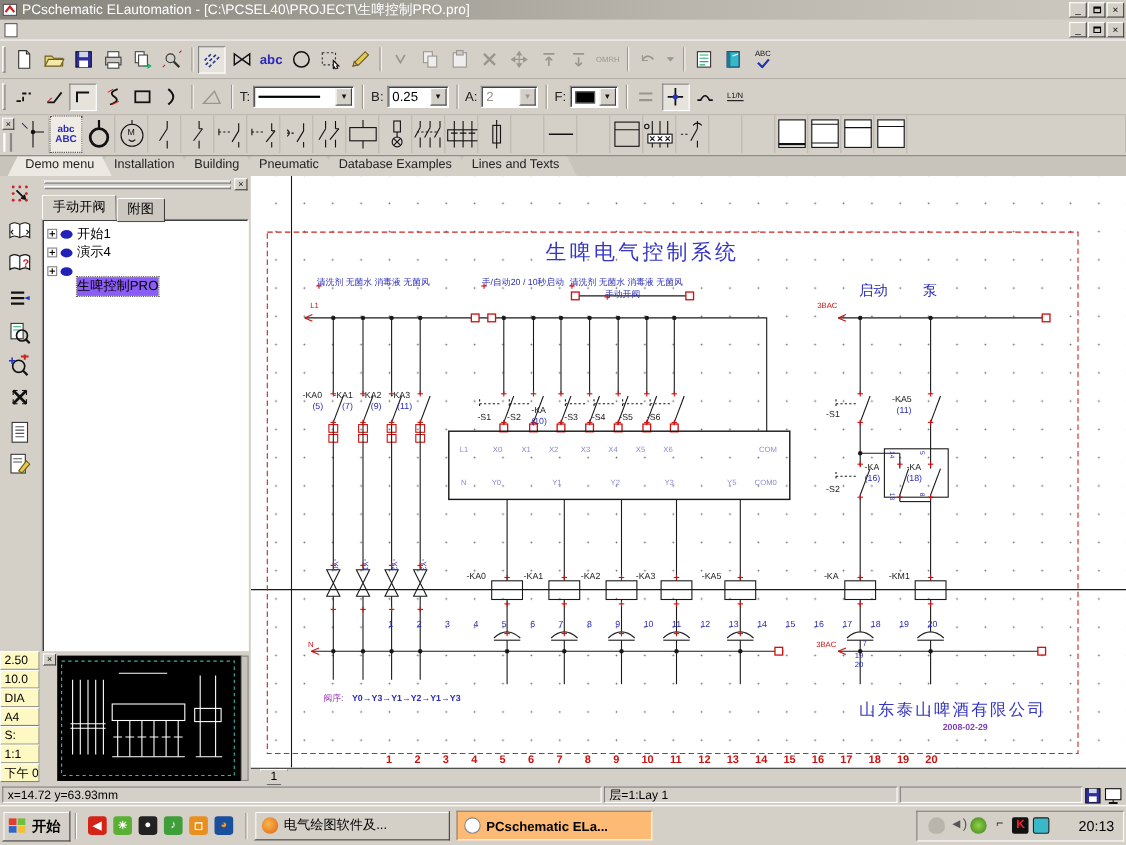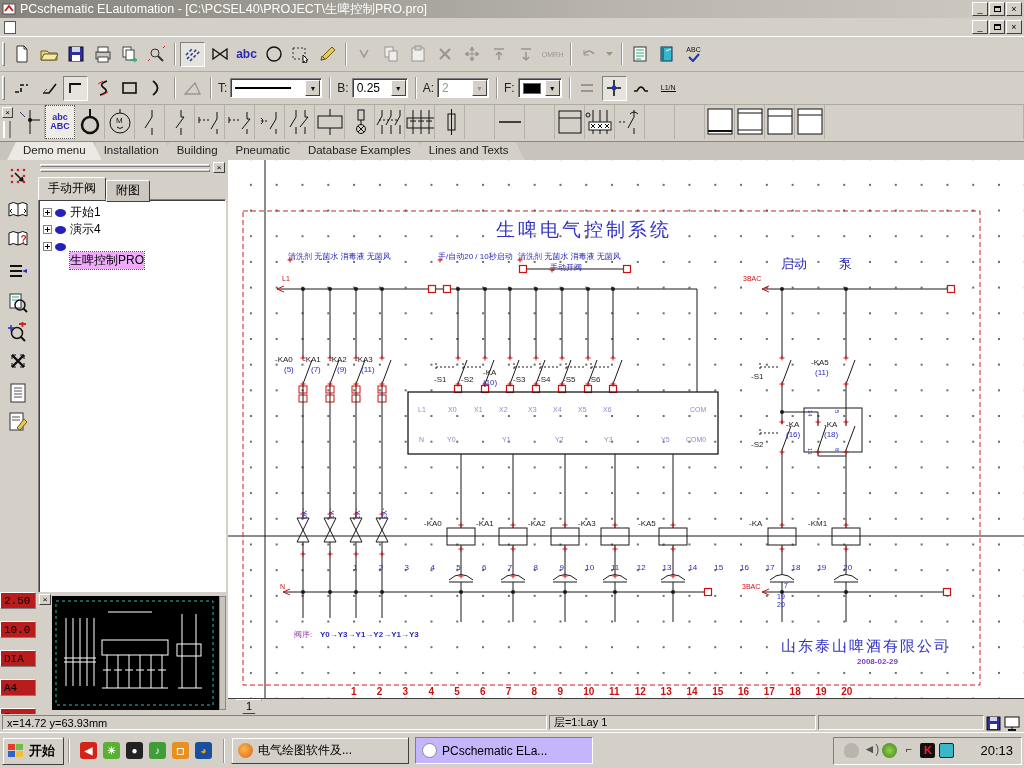--- a/index.html
+++ b/index.html
@@ -54,39 +54,39 @@
   #tabsrow{position:absolute;left:0;top:141px;width:1024px;height:19px;background:#c8c4bc;
     display:flex;align-items:stretch;border-top:1px solid #888;padding-left:14px;}
   .ftab{position:relative;padding:2px 16px 0 16px;font-size:11.5px;color:#222;
     clip-path:polygon(9px 0,calc(100% - 9px) 0,100% 100%,0 100%);background:#d4d0c8;margin:0 -7px;}
   .ftab.active{background:#ece9e2;font-weight:normal;z-index:2;}
   
   #workspace{position:absolute;left:0;top:160px;width:1024px;height:554px;background:#d4d0c8;}
   #vtools{position:absolute;left:0;top:0;width:36px;height:432px;}
   .vbtn{width:28px;height:26px;margin:3px 4px;display:flex;align-items:center;justify-content:center;}
   #leftvals{position:absolute;left:0;top:432px;width:36px;height:122px;}
-  .vcell{height:17px;background:#b91c1c;border:1px solid;border-color:#fff #808080 #808080 #fff;
-    font-size:11px;display:flex;align-items:center;padding-left:3px;color:#000;margin-bottom:12px;white-space:nowrap;overflow:hidden;font-family:Liberation Mono, monospace;}
+  .vcell{height:17px;background:#fef9c3;border:1px solid;border-color:#fff #808080 #808080 #fff;
+    font-size:11px;display:flex;align-items:center;padding-left:3px;color:#000;margin-bottom:0px;white-space:nowrap;overflow:hidden;}
   
   #treepanel{position:absolute;left:36px;top:0;width:192px;height:432px;background:#d4d0c8;padding:2px;}
   #treehead{height:12px;position:relative;margin-bottom:2px;}
   #treehead .hbar{position:absolute;left:2px;right:16px;top:2px;height:3px;border:1px solid;border-color:#fff #808080 #808080 #fff;}
   #treehead .hbar2{position:absolute;left:2px;right:16px;top:7px;height:3px;border:1px solid;border-color:#fff #808080 #808080 #fff;}
   #treehead .tclose{position:absolute;right:1px;top:0;width:12px;height:11px;font-size:8px;display:flex;align-items:center;justify-content:center;}
   .ttab{display:inline-block;padding:2px 9px;font-size:12px;background:#d4d0c8;
     border:1px solid;border-color:#fff #404040 #d4d0c8 #fff;border-radius:2px 2px 0 0;position:relative;top:1px;}
   .ttab.off{border-bottom:1px solid #404040;background:#ccc8c0;top:3px;padding-top:1px;}
   #treebox{background:#fff;border:1px solid;border-color:#808080 #fff #fff #808080;
     box-shadow:inset 1px 1px 0 #404040;height:calc(100% - 34px);padding:4px 2px;overflow:hidden;}
   .trow{display:flex;align-items:center;height:17px;font-size:12px;color:#000;white-space:nowrap;}
   .plusbox{width:9px;height:9px;border:1px solid #848484;margin:0 3px 0 2px;position:relative;background:#fff;flex:0 0 9px;}
   .plusbox:before{content:"";position:absolute;left:1px;top:3px;width:5px;height:1px;background:#000;}
   .plusbox:after{content:"";position:absolute;left:3px;top:1px;width:1px;height:5px;background:#000;}
   .bluedot{width:11px;height:8px;background:#2222bb;border-radius:50%;margin-right:4px;flex:0 0 11px;}
-  .trow .tlabel.sel{background:#f0abfc;outline:1px dotted #555;margin-top:28px;}
+  .trow .tlabel.sel{background:#8b5cf6;outline:1px dotted #555;margin-top:28px;}
   
   #prevpanel{position:absolute;left:36px;top:432px;width:192px;height:122px;background:#d4d0c8;padding:1px;}
   #prevclose{position:absolute;left:3px;top:2px;width:12px;height:11px;font-size:8px;display:flex;align-items:center;justify-content:center;z-index:3;}
   #prevblack{position:absolute;left:16px;top:4px;width:168px;height:114px;background:#000;}
   #prevscroll{position:absolute;right:2px;top:4px;width:7px;height:114px;background:#c8c4bc;border:1px solid #888;}
   
   #canvas{position:absolute;left:228px;top:0;width:796px;height:538px;background:#fff;overflow:hidden;
     background-image:radial-gradient(#6a6a6a 0.7px,transparent 1px);background-size:25.8px 25.7px;background-position:10px 12px;}
   #schem-svg{position:absolute;left:0;top:0;}
   .lbl{position:absolute;line-height:1;white-space:pre;transform-origin:0 0;}
@@ -100,21 +100,21 @@
   
   #taskbar{position:absolute;left:0;top:732px;width:1024px;height:36px;background:#d4d0c8;border-top:1px solid #fff;
     display:flex;align-items:center;padding:0 2px;}
   #startbtn{height:28px;display:flex;align-items:center;padding:0 8px 0 4px;font-weight:bold;font-size:13px;background:#d4d0c8;}
   .flag{width:18px;height:15px;position:relative;margin-right:4px;}
   .flag i{position:absolute;width:7px;height:6px;}
   .qlbox{display:flex;align-items:center;margin:0 4px;}
   .qicon{width:17px;height:17px;margin:0 3px;border-radius:3px;display:flex;align-items:center;justify-content:center;
     font-size:10px;color:#fff;font-weight:bold;}
   .taskbtn{height:27px;width:178px;display:flex;align-items:center;padding:0 6px;margin:0 3px;background:#d4d0c8;font-size:12px;white-space:nowrap;overflow:hidden;}
-  .taskbtn.active{border-color:#808080 #fff #fff #808080;background:#c4b5fd;font-weight:normal;}
+  .taskbtn.active{border-color:#808080 #fff #fff #808080;background:#fdba74;font-weight:bold;}
   .tico{width:15px;height:15px;border-radius:50%;margin-right:5px;flex:0 0 15px;}
   #tray{margin-left:auto;height:28px;display:flex;align-items:center;padding:0 8px;border:1px solid;border-color:#808080 #fff #fff #808080;}
   .trico{width:15px;height:15px;margin:0 2px;border-radius:2px;}
   #clock{font-size:13px;margin-left:24px;color:#000;}
 </style>
 </head>
 <body>
 
 <div id="titlebar">
   <svg width="14" height="14">

